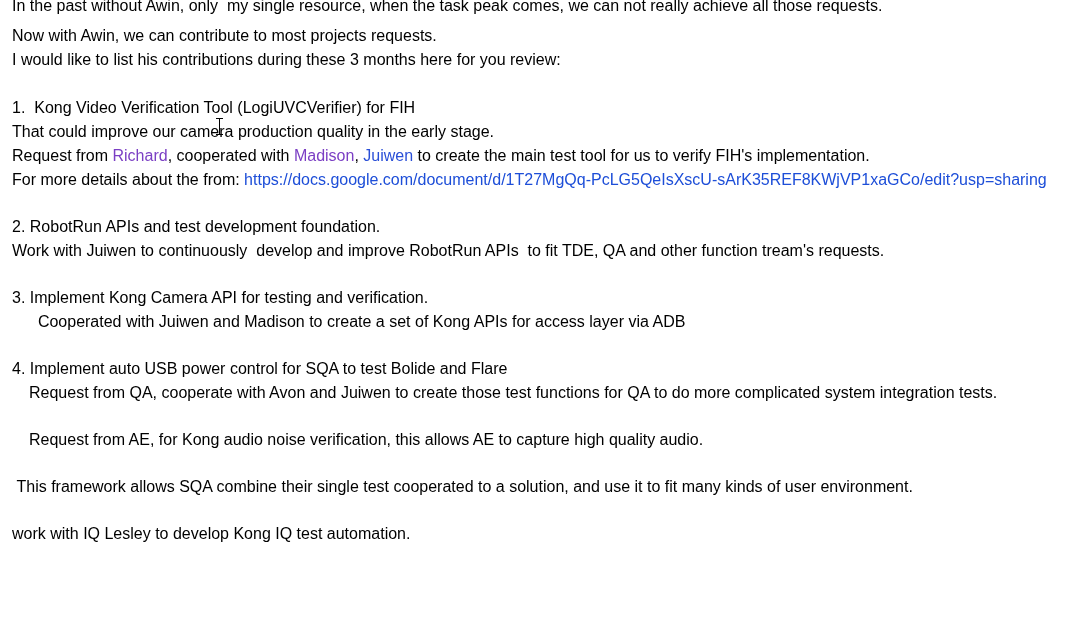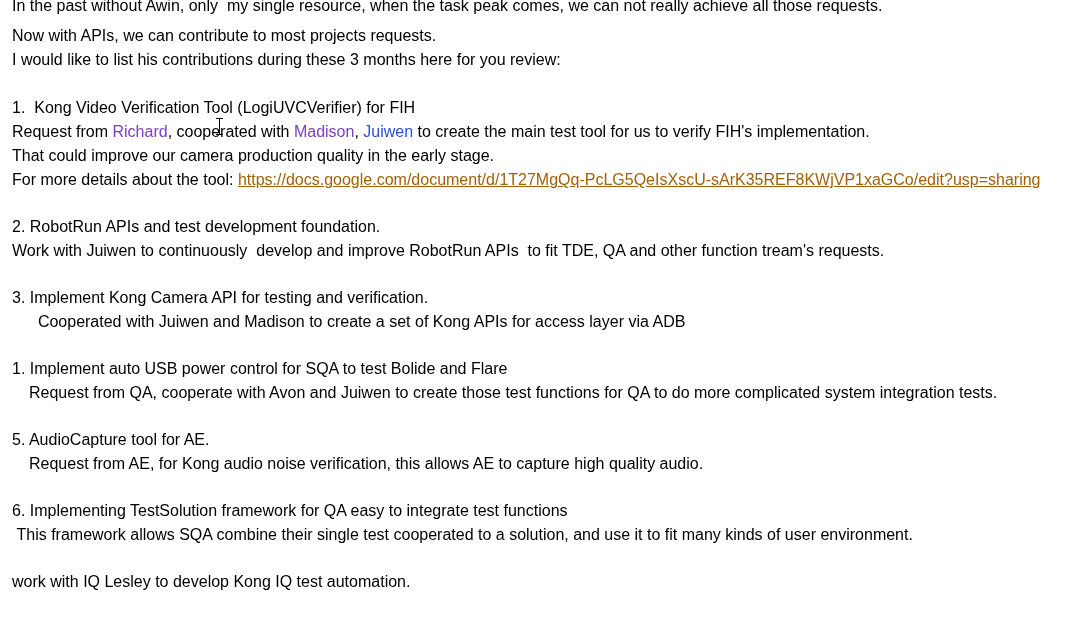--- a/index.html
+++ b/index.html
@@ -24,22 +24,21 @@
     line-height: 24px;
     margin: 0;
     white-space: pre-wrap;
   }
   .gap-sm { height: 24px; }
   .gap-md { height: 23px; }
   .bold { font-weight: normal; }
   .name-purple { color: #7b3fc4; }
   .name-blue { color: #2a4fd7; }
   .link {
-    color: #a16207;
-    text-decoration: underline;
+    color: #1d4ed8;
     cursor: pointer;
   }
   .indent { padding-left: 17px; }
   .cursor {
     position: absolute;
     left: 219px;
     top: 118px;
     width: 1px;
     height: 17px;
     background: #000;
@@ -67,53 +66,51 @@
     position: relative;
     top: -6px;
   }
 </style>
 </head>
 <body>
 
 <div class="doc">
 
   <p class="para first-line">In the past without Awin, only  my single resource, when the task peak comes, we can not really achieve all those requests.</p>
-  <p class="para">Now with APIs, we can contribute to most projects requests.</p>
+  <p class="para">Now with Awin, we can contribute to most projects requests.</p>
   <p class="para">I would like to list his contributions during these 3 months here for you review:</p>
 
   <div class="gap-sm"></div>
 
   <p class="para bold">1.  Kong Video Verification Tool (LogiUVCVerifier) for FIH</p>
+  <p class="para">That could improve our camera production quality in the early stage.</p>
   <p class="para"><span>Request from </span><span class="name-purple">Richard</span><span>, cooperated with </span><span class="name-purple">Madison</span><span>, </span><span class="name-blue">Juiwen</span><span> to create the main test tool for us to verify FIH's implementation.</span></p>
-  <p class="para">That could improve our camera production quality in the early stage.</p>
-  <p class="para"><span>For more details about the tool: </span><span class="link">https://docs.google.com/document/d/1T27MgQq-PcLG5QeIsXscU-sArK35REF8KWjVP1xaGCo/edit?usp=sharing</span></p>
+  <p class="para"><span>For more details about the from: </span><span class="link">https://docs.google.com/document/d/1T27MgQq-PcLG5QeIsXscU-sArK35REF8KWjVP1xaGCo/edit?usp=sharing</span></p>
 
   <div class="gap-md"></div>
 
   <p class="para bold">2. RobotRun APIs and test development foundation.</p>
   <p class="para">Work with Juiwen to continuously  develop and improve RobotRun APIs  to fit TDE, QA and other function tream's requests.</p>
 
   <div class="gap-md"></div>
 
   <p class="para bold">3. Implement Kong Camera API for testing and verification.</p>
   <p class="para indent">  Cooperated with Juiwen and Madison to create a set of Kong APIs for access layer via ADB</p>
 
   <div class="gap-md"></div>
 
-  <p class="para bold">1. Implement auto USB power control for SQA to test Bolide and Flare</p>
+  <p class="para bold">4. Implement auto USB power control for SQA to test Bolide and Flare</p>
   <p class="para indent">Request from QA, cooperate with Avon and Juiwen to create those test functions for QA to do more complicated system integration tests.</p>
 
   <div class="gap-md"></div>
 
-  <p class="para bold">5. AudioCapture tool for AE.</p>
   <p class="para indent">Request from AE, for Kong audio noise verification, this allows AE to capture high quality audio.</p>
 
   <div class="gap-md"></div>
 
-  <p class="para bold">6. Implementing TestSolution framework for QA easy to integrate test functions</p>
   <p class="para"> This framework allows SQA combine their single test cooperated to a solution, and use it to fit many kinds of user environment.</p>
 
   <div class="gap-md"></div>
 
   <p class="para">work with IQ Lesley to develop Kong IQ test automation.</p>
 
   <div class="cursor"></div>
 </div>
 
 <div class="scrollbar"></div>

